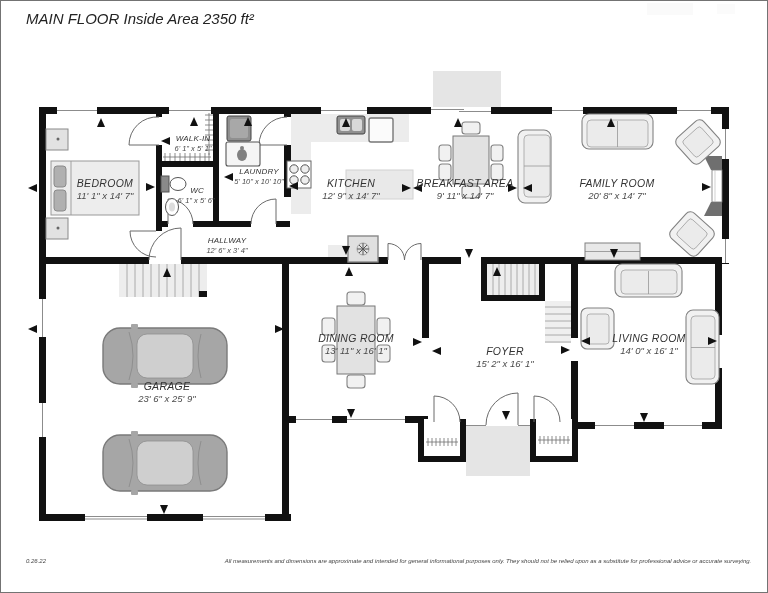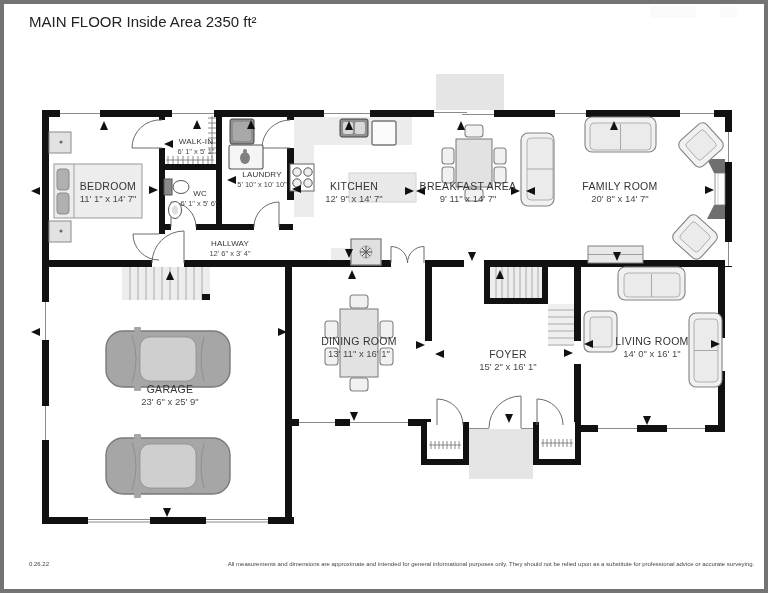--- a/index.html
+++ b/index.html
@@ -1,16 +1,16 @@
 <!DOCTYPE html>
 <html><head>
 <meta charset="utf-8">
 <style>
   html,body{margin:0;padding:0;background:#fff;}
-  .page{position:relative;width:768px;height:593px;background:#ffffff;border:4px solid #737373;box-sizing:border-box;overflow:hidden;font-family:"Liberation Sans",sans-serif;}
+  .page{position:relative;width:768px;height:593px;background:#ffffff;border:1px solid #737373;box-sizing:border-box;overflow:hidden;font-family:"Liberation Sans",sans-serif;font-style:italic;}
   svg{position:absolute;left:0;top:0;}
   text{font-family:"Liberation Sans",sans-serif;}
   .title-text{font-size:15px;fill:#232323;}
   .rn{font-size:10.5px;fill:#333;text-anchor:middle;letter-spacing:.3px;}
   .rd{font-size:9.5px;fill:#4a4a4a;text-anchor:middle;}
   .rn-s{font-size:8px;fill:#333;text-anchor:middle;letter-spacing:.2px;}
   .rd-s{font-size:7.5px;fill:#4a4a4a;text-anchor:middle;}
   .footer-date{font-size:6px;fill:#444;}
   .footer-disc{font-size:6px;fill:#444;text-anchor:middle;}
   .wall{fill:#111;}

